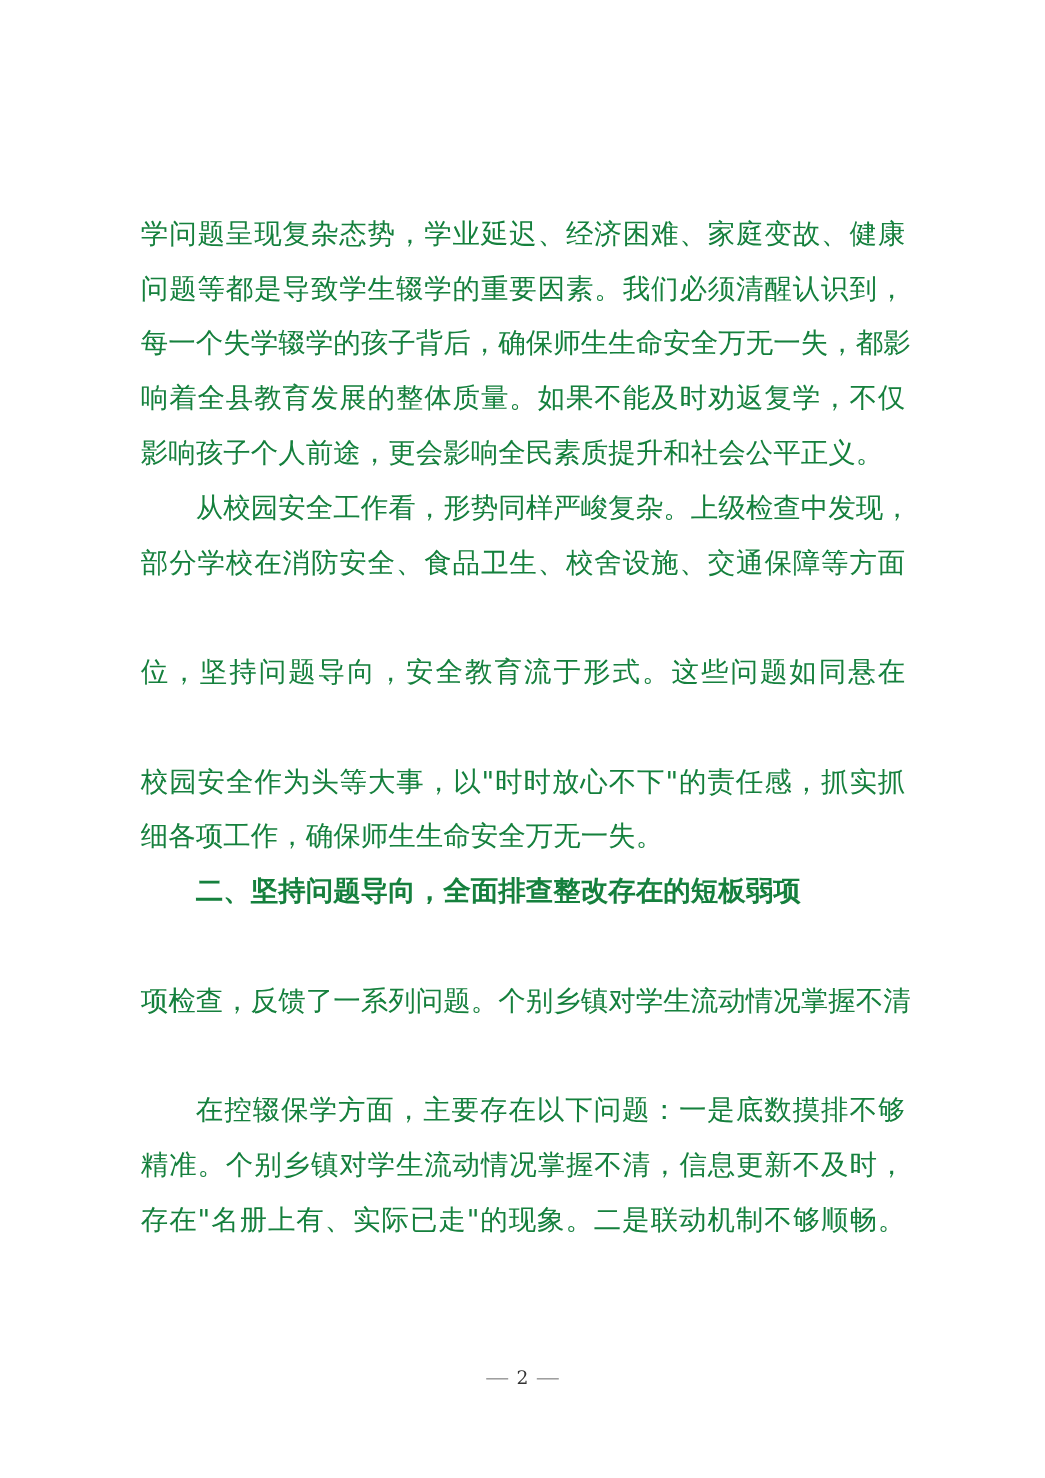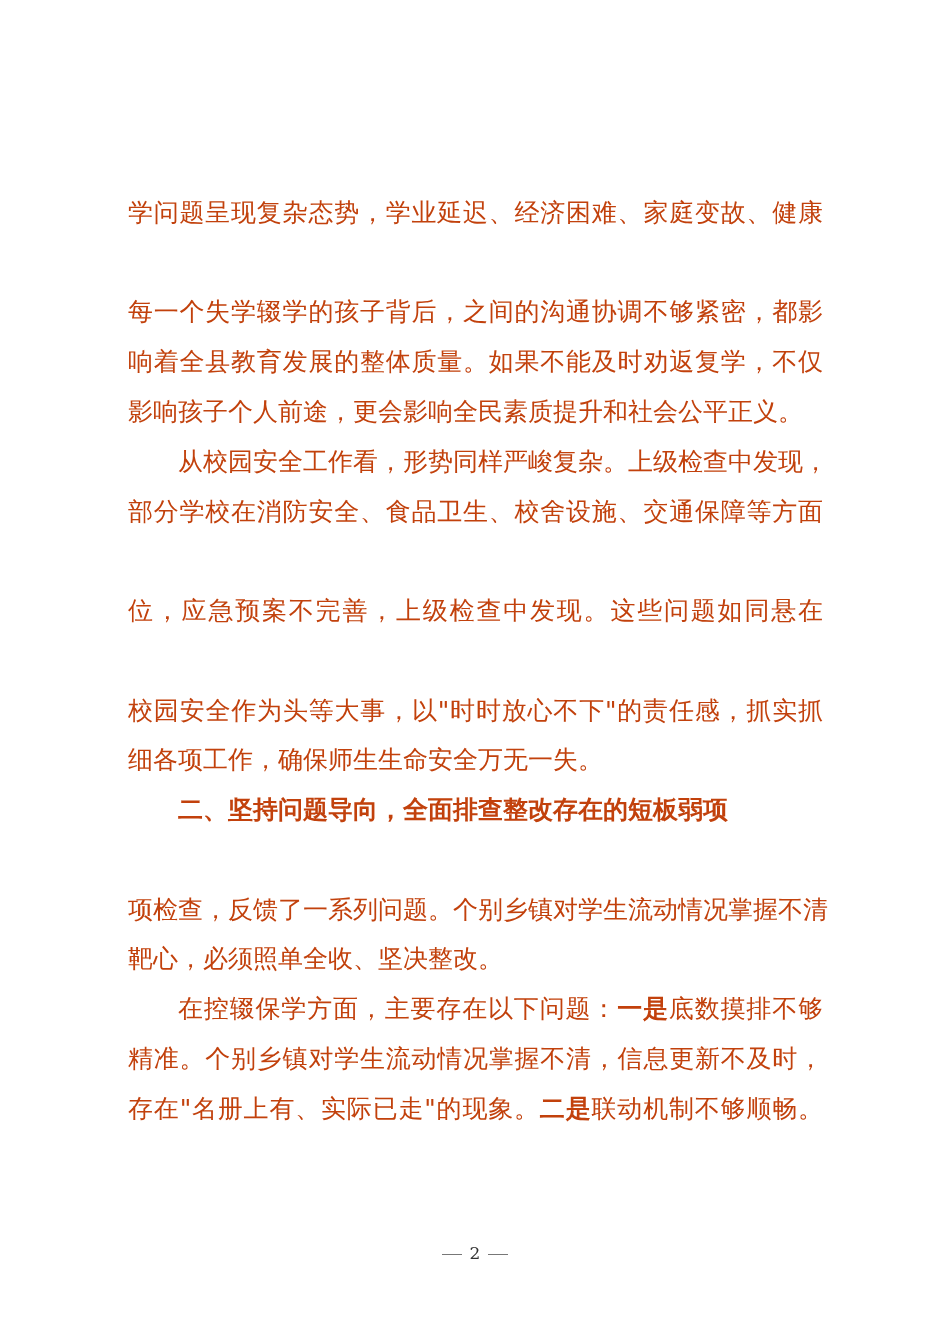--- a/index.html
+++ b/index.html
@@ -1,52 +1,52 @@
 <!DOCTYPE html>
 <html><head>
 <meta charset="utf-8">
 <style>
   html, body { margin: 0; padding: 0; background: #ffffff; }
   body { width: 950px; height: 1344px; position: relative; overflow: hidden; }
   .page { position: absolute; left: 0; top: 0; width: 950px; height: 1344px; background: #fff; }
   .line {
     position: absolute; left: 128px; width: 695px; height: 32px;
     font-family: "DejaVu Sans", sans-serif; font-size: 25px; line-height: 32px;
-    color: #c2410c; white-space: nowrap; text-align: justify; text-align-last: justify;
+    color: #15803d; white-space: nowrap; text-align: justify; text-align-last: justify;
     letter-spacing: 0px;
   }
   .line.last { text-align-last: left; }
   .line.indent { left: 178px; width: 645px; }
   .line.heading { font-weight: bold; }
-  b { font-weight: bold; margin-top: 20px; }
+  b { font-weight: normal; margin-top: 20px; }
   .footer {
     position: absolute; left: 0; width: 950px; top: 1243px; text-align: center;
     font-family: "DejaVu Serif", serif; font-size: 17px; color: #333;
   }
   .footer .dash { display: inline-block; width: 20px; height: 1px; background: #777; vertical-align: middle; margin: 0 8px; }
 </style>
 </head>
 <body>
 
 <div class="page">
   <div class="line" style="top:197px">学问题呈现复杂态势，学业延迟、经济困难、家庭变故、健康</div>
-  <div class="line" style="top:296px">每一个失学辍学的孩子背后，之间的沟通协调不够紧密，都影</div>
+  <div class="line" style="top:247px">问题等都是导致学生辍学的重要因素。我们必须清醒认识到，</div>
+  <div class="line" style="top:296px">每一个失学辍学的孩子背后，确保师生生命安全万无一失，都影</div>
   <div class="line" style="top:346px">响着全县教育发展的整体质量。如果不能及时劝返复学，不仅</div>
   <div class="line indent" style="top:446px">从校园安全工作看，形势同样严峻复杂。上级检查中发现，</div>
 
   <div class="line last" style="top:396px">影响孩子个人前途，更会影响全民素质提升和社会公平正义。</div>
   <div class="line" style="top:496px">部分学校在消防安全、食品卫生、校舍设施、交通保障等方面</div>
-  <div class="line" style="top:595px">位，应急预案不完善，上级检查中发现。这些问题如同悬在</div>
+  <div class="line" style="top:595px">位，坚持问题导向，安全教育流于形式。这些问题如同悬在</div>
   <div class="line" style="top:695px">校园安全作为头等大事，以"时时放心不下"的责任感，抓实抓</div>
   <div class="line last" style="top:744px">细各项工作，确保师生生命安全万无一失。</div>
 
   <div class="line indent last heading" style="top:794px">二、坚持问题导向，全面排查整改存在的短板弱项</div>
 
   <div class="line" style="top:894px">项检查，反馈了一系列问题。个别乡镇对学生流动情况掌握不清</div>
-  <div class="line last" style="top:943px">靶心，必须照单全收、坚决整改。</div>
 
   <div class="line indent" style="top:993px"><span>在控辍保学方面，主要存在以下问题：</span><b>一是</b><span>底数摸排不够</span></div>
   <div class="line" style="top:1043px">精准。个别乡镇对学生流动情况掌握不清，信息更新不及时，</div>
   <div class="line" style="top:1093px"><span>存在"名册上有、实际已走"的现象。</span><b>二是</b><span>联动机制不够顺畅。</span></div>
 
   <div class="footer">
     <span class="dash"></span><span>2</span><span class="dash"></span>
   </div>
 </div>
 

